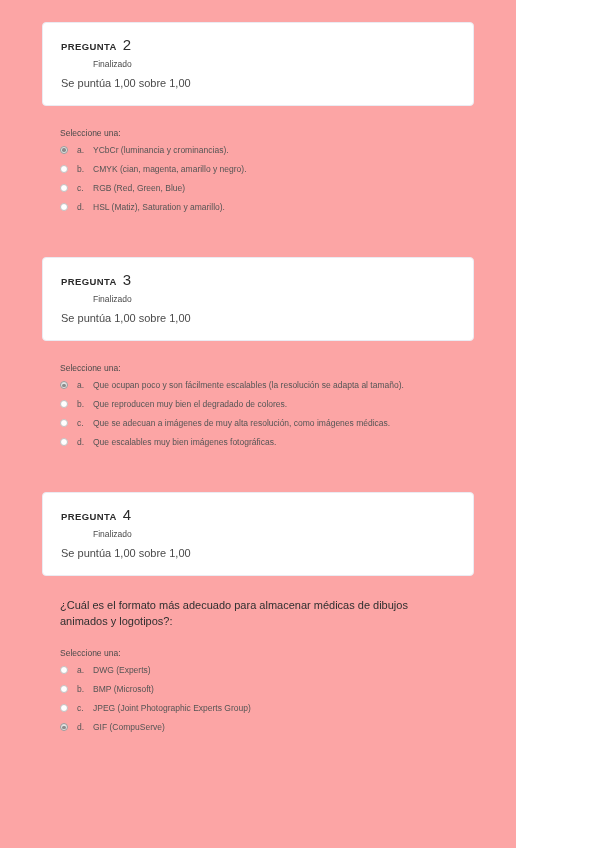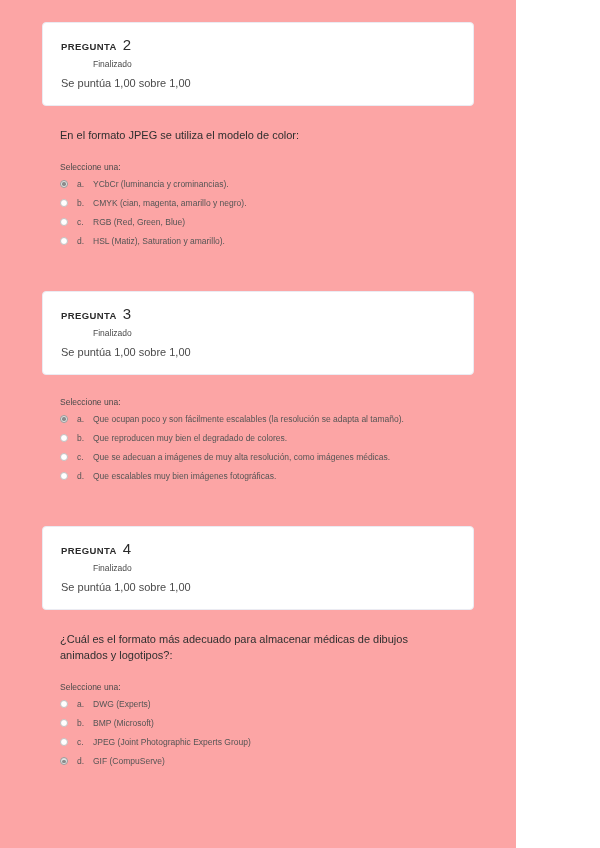--- a/index.html
+++ b/index.html
@@ -142,21 +142,20 @@
   <div class="quiz-block">
     <div class="q-card">
       <div class="q-card-head">
         <span class="q-label">PREGUNTA</span>
         <span class="q-number">2</span>
       </div>
       <div class="q-state">Finalizado</div>
       <div class="q-grade">Se puntúa 1,00 sobre 1,00</div>
     </div>
     <div class="q-body">
-      <div class="q-text">En el formato JPEG se utiliza el modelo de color:</div>
       <div class="answer-prompt">Seleccione una:</div>
       <ul class="options">
         <li class="option-row">
           <span class="radio checked"></span>
           <span class="opt-letter">a.</span>
           <span class="opt-text">YCbCr (luminancia y crominancias).</span>
         </li>
         <li class="option-row">
           <span class="radio"></span>
           <span class="opt-letter">b.</span>

